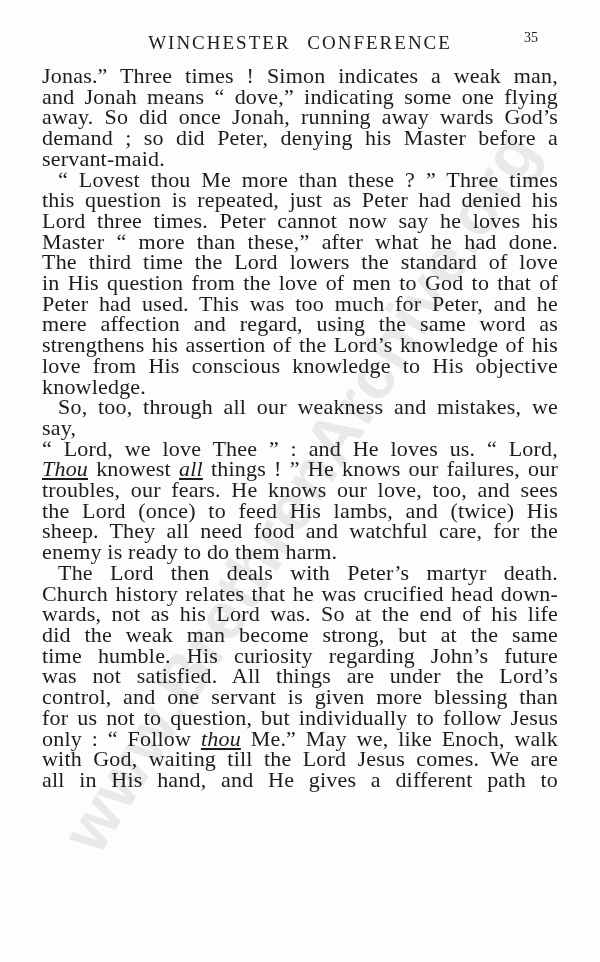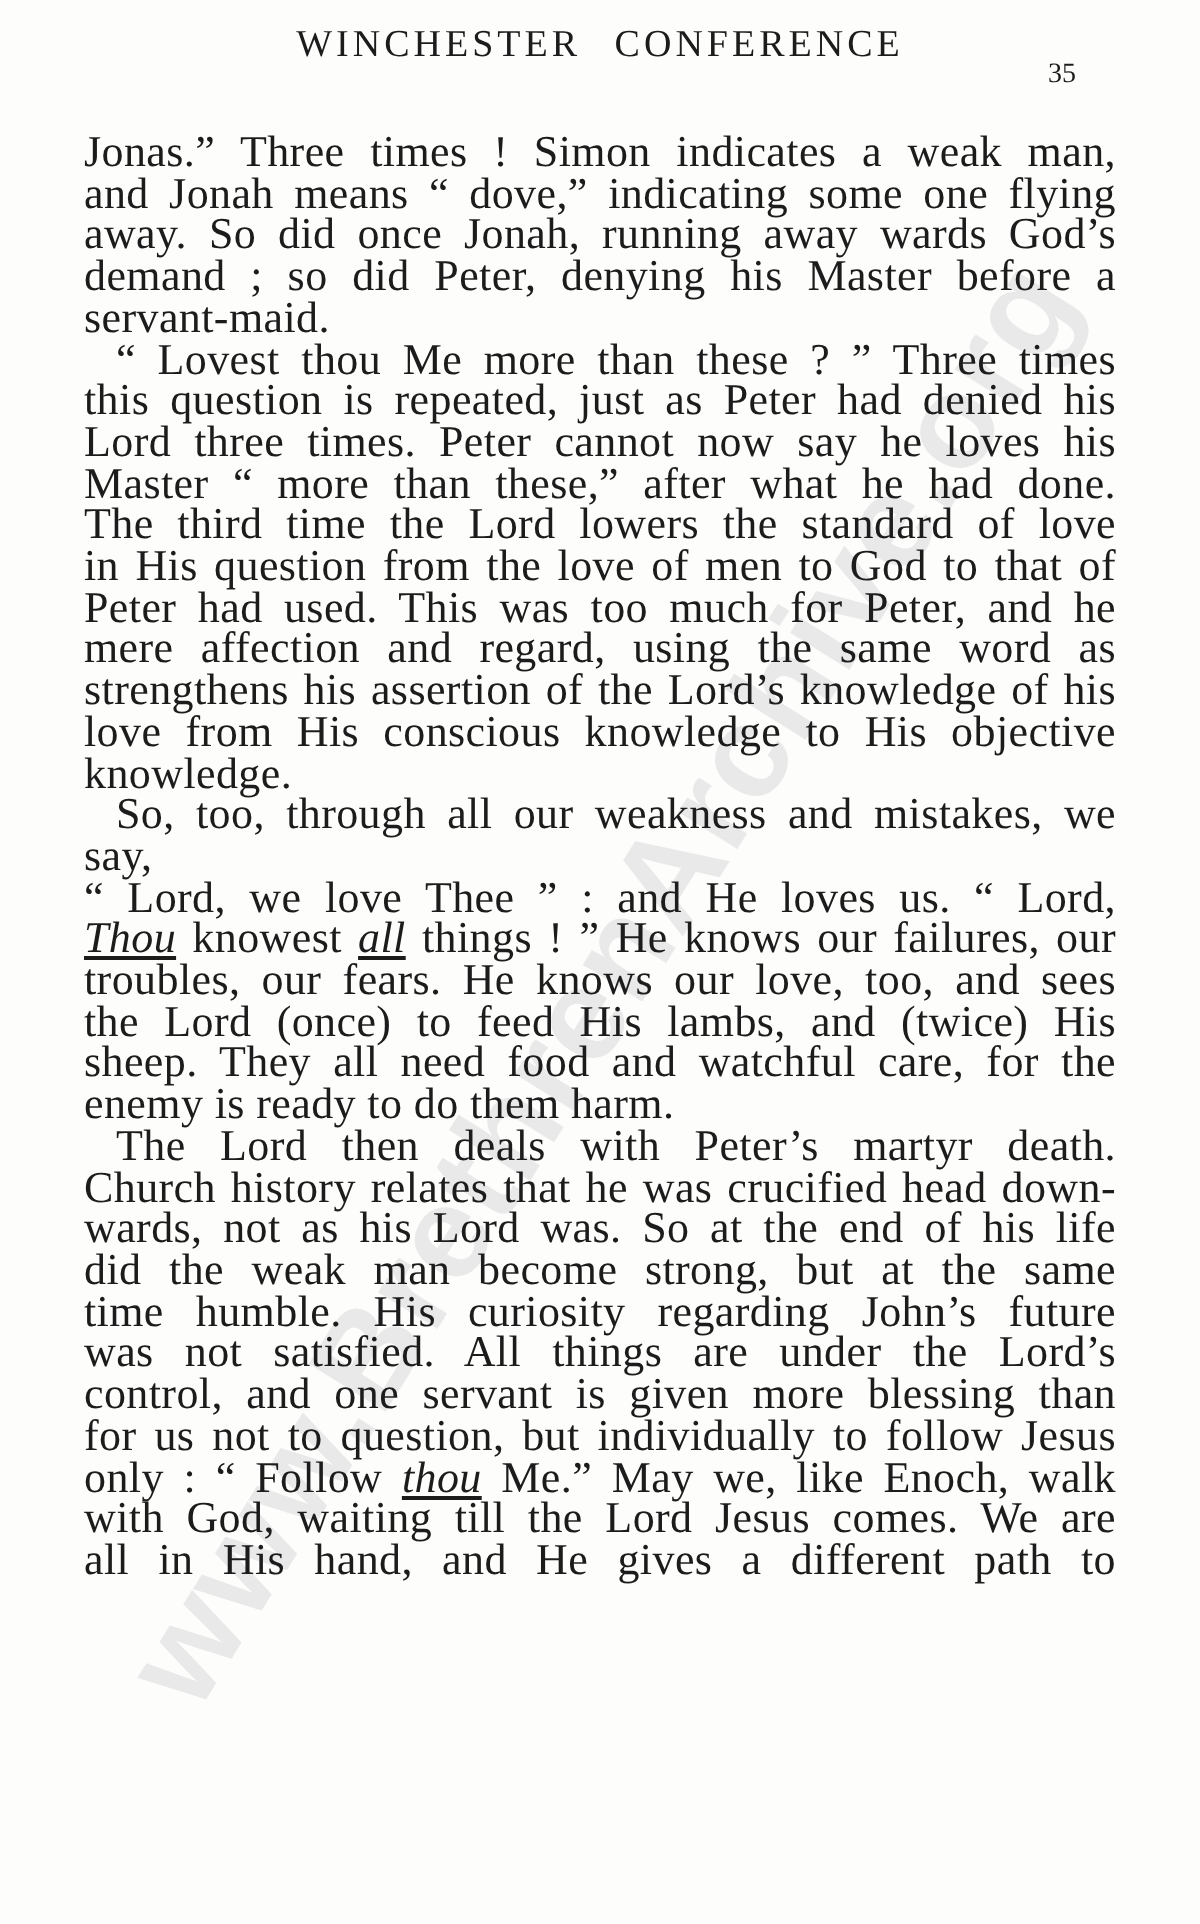--- a/index.html
+++ b/index.html
@@ -28,21 +28,21 @@
     font-weight: bold;
     font-size: 66px;
     letter-spacing: 1px;
     color: var(--watermark);
     white-space: nowrap;
     z-index: 0;
     user-select: none;
   }
   .header {
     position: absolute;
-    top: 12px; left: 0; right: 0;
+    top: 32px; left: 0; right: 0;
     z-index: 1;
     text-align: center;
   }
   .header-title {
     display: inline-block;
     font-size: 19px;
     letter-spacing: 2px;
     word-spacing: 10px;
     color: var(--ink);
   }

